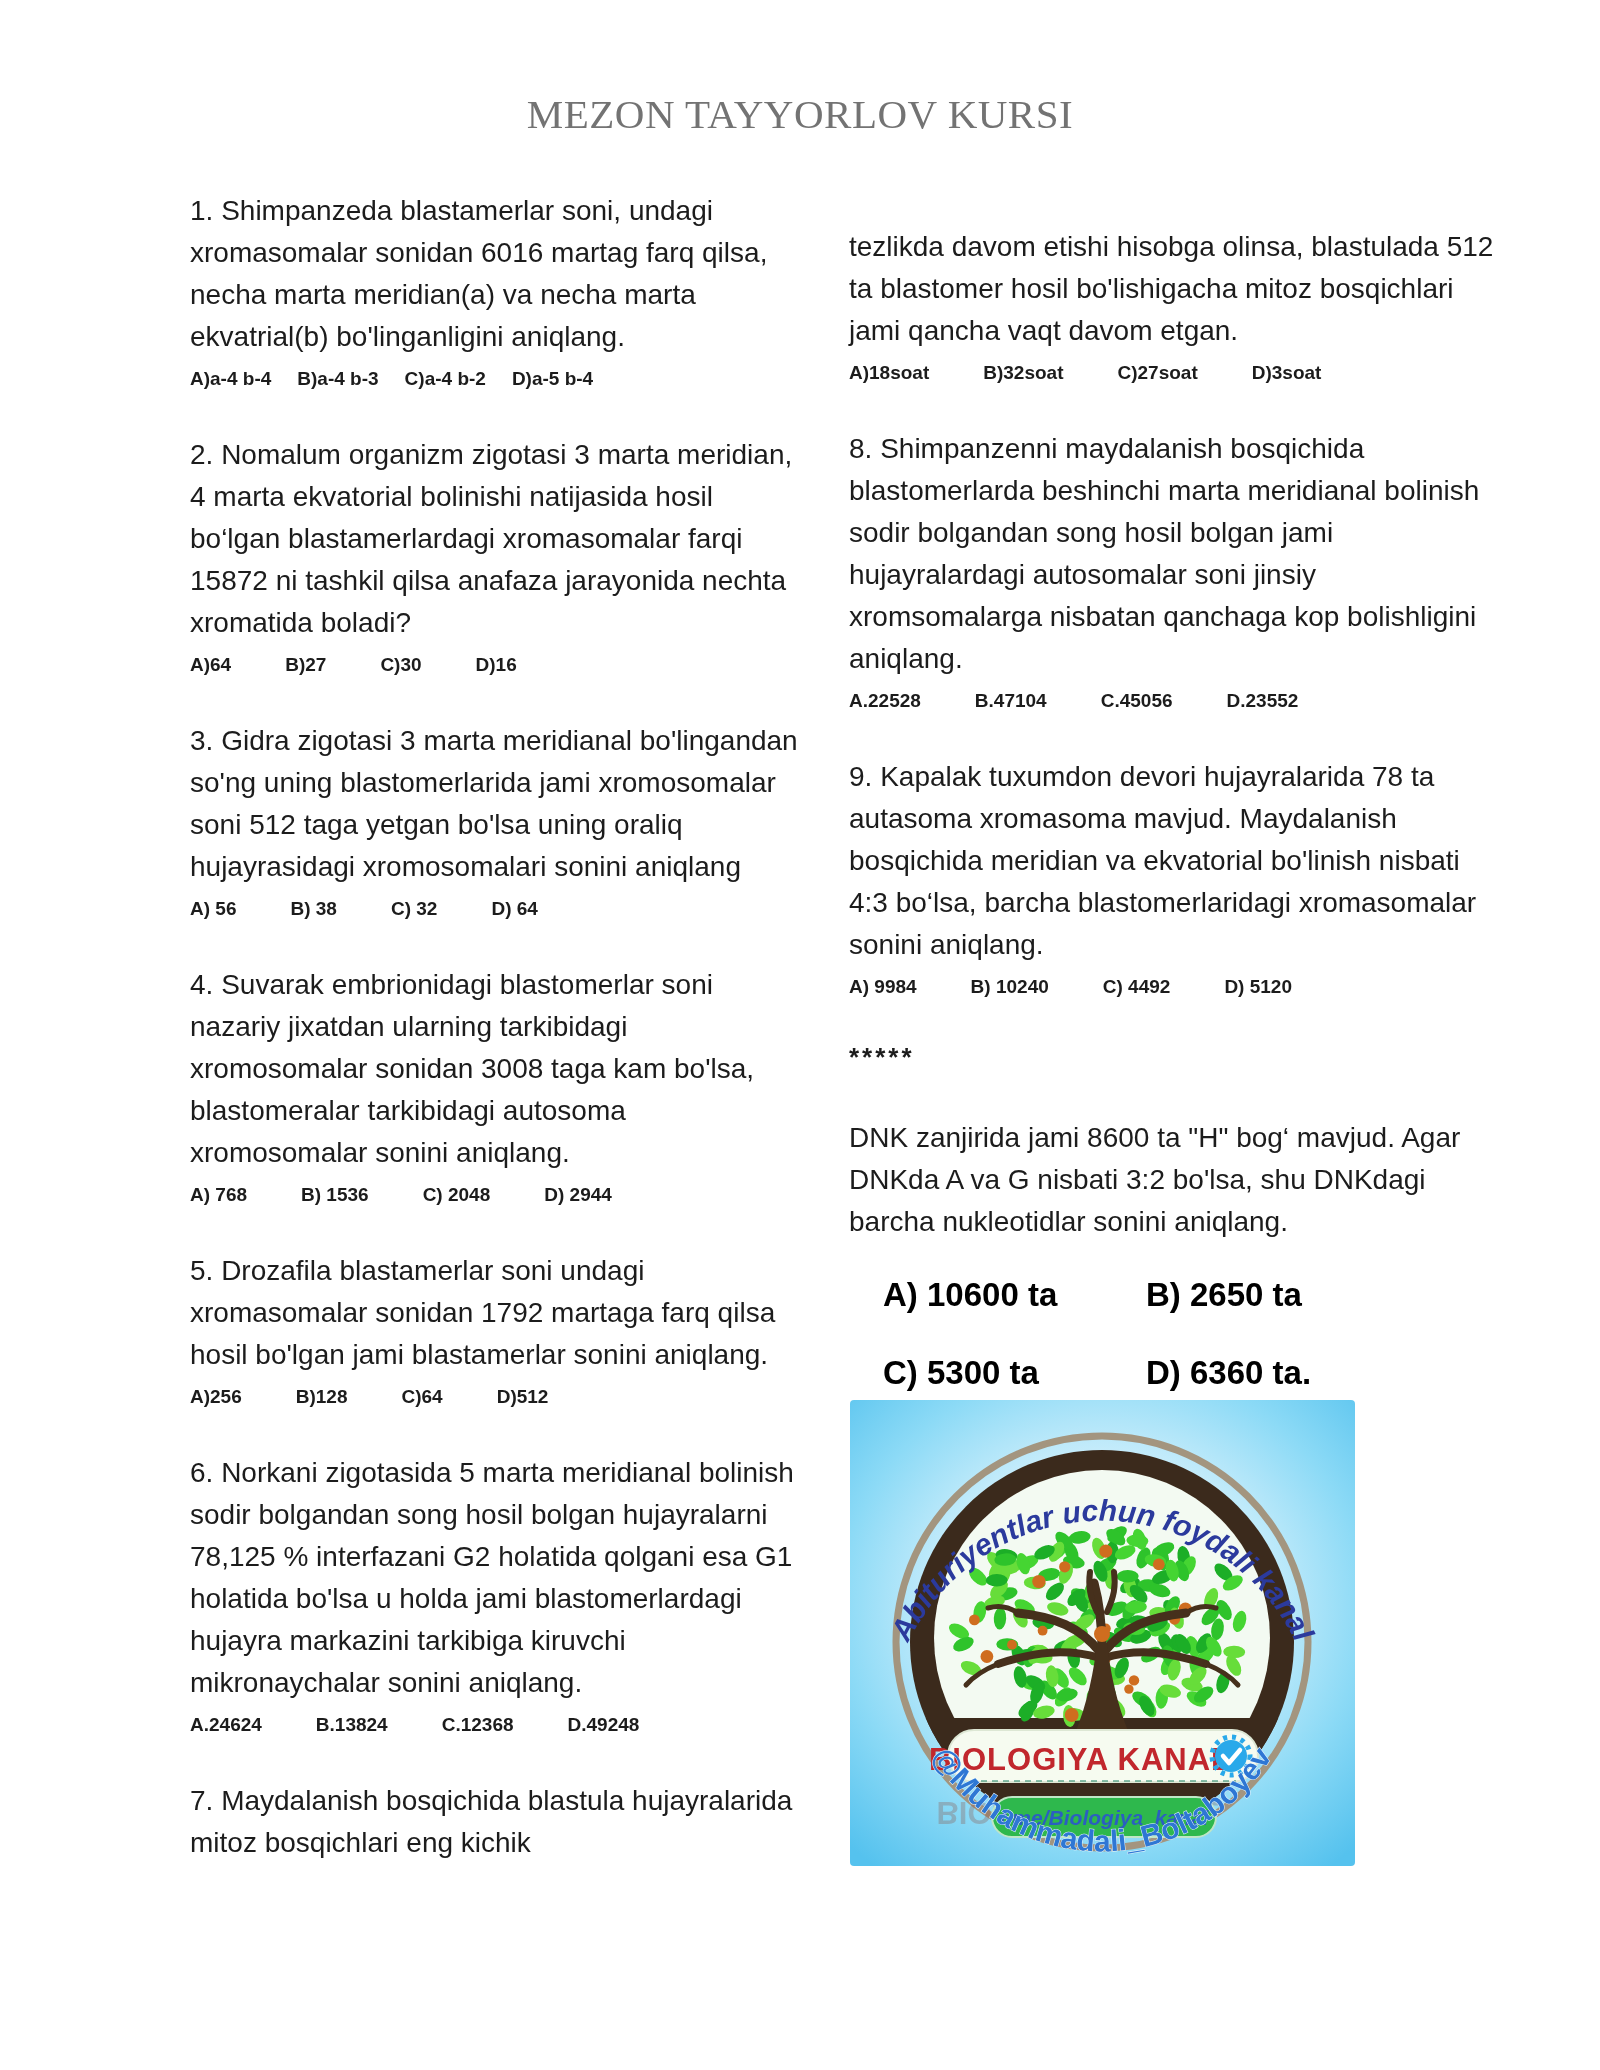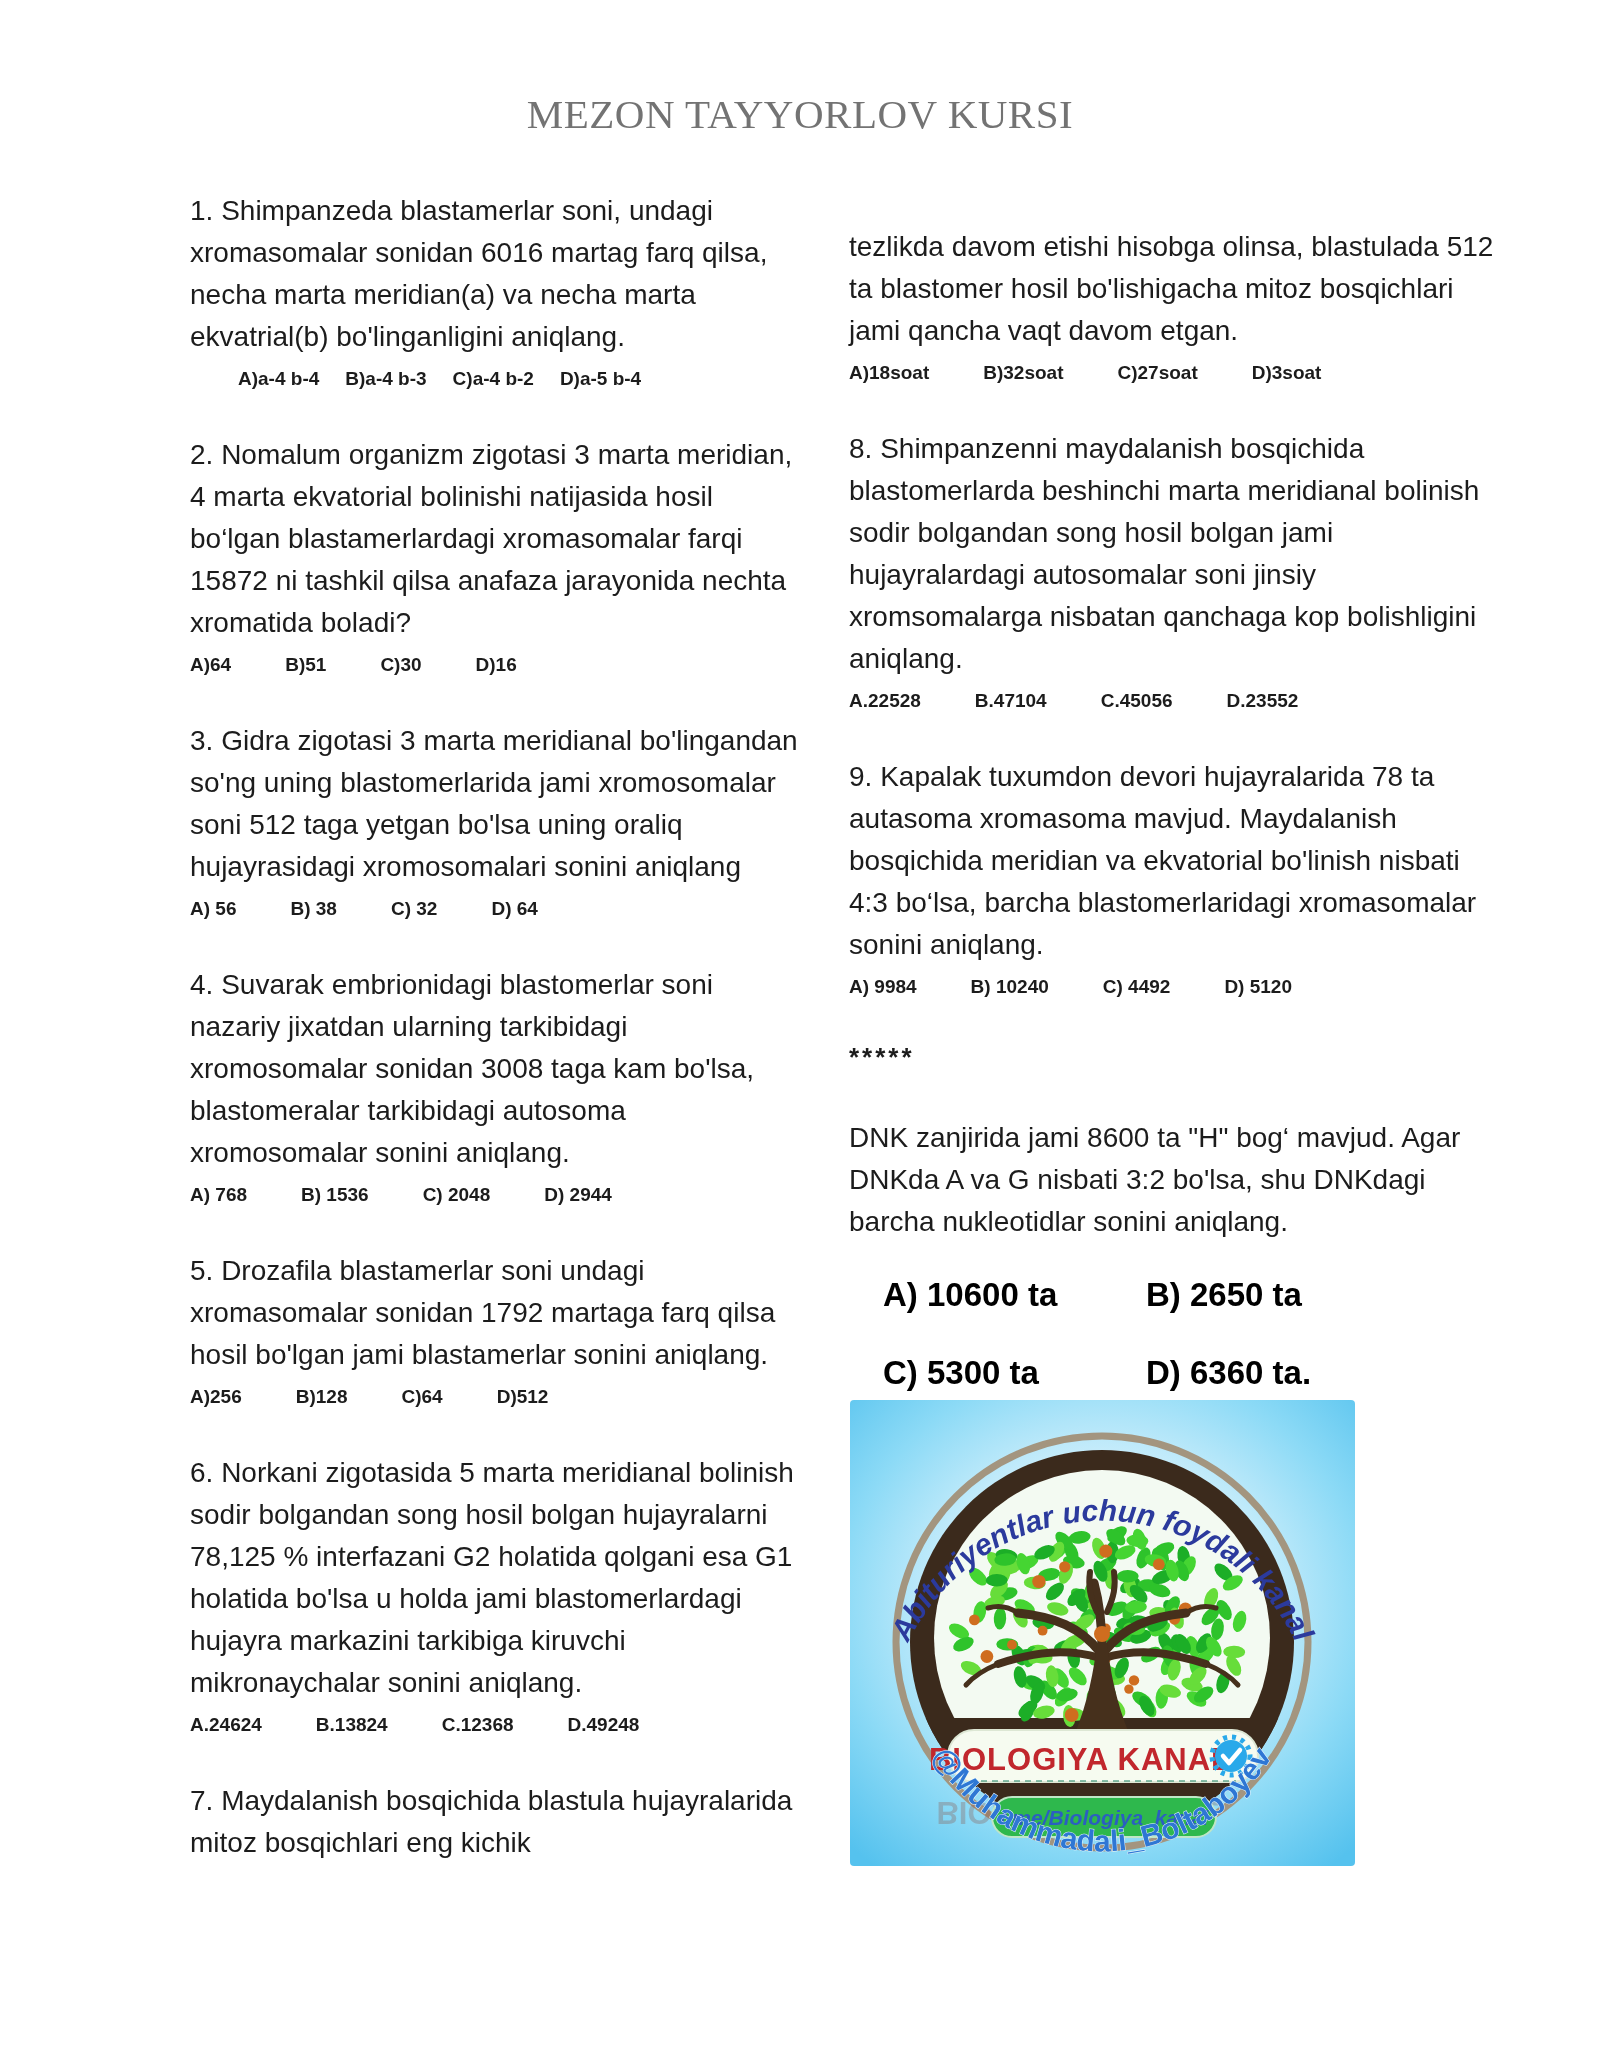--- a/index.html
+++ b/index.html
@@ -11,21 +11,21 @@
     position:absolute;top:90px;left:0;width:100%;text-align:center;
     font-family:"Liberation Serif",serif;font-size:41px;font-weight:500;
     color:#737373;letter-spacing:0.5px;
   }
   .col{position:absolute;top:190px;}
   .col.left{left:190px;width:615px;}
   .col.right{left:849px;width:650px;margin-top:36px;}
   .q{margin-bottom:34px;}
   .qt{margin:0;font-size:28px;line-height:42px;}
   .opts{display:flex;gap:54px;font-weight:bold;font-size:19px;line-height:42px;white-space:nowrap;}
-  .opts.tight{gap:26px;margin-left:48px;}
+  .opts.tight{gap:26px;}
   .stars{font-weight:bold;font-size:26px;letter-spacing:3px;margin:2px 0 44px;}
   .dnk-text{margin:0 0 30px;font-size:28px;line-height:42px;}
   .dnk-grid{
     display:grid;grid-template-columns:263px auto;row-gap:34px;
     margin-left:34px;font-weight:bold;font-size:33px;line-height:44px;color:#000;
   }
   .logo-box{position:absolute;left:849px;top:1400px;width:507px;height:466px;}
   .logo-box svg{display:block;width:100%;height:100%;}
 </style>
 </head>
@@ -40,21 +40,21 @@
       <span>A)a-4 b-4</span>
       <span>B)a-4 b-3</span>
       <span>C)a-4 b-2</span>
       <span>D)a-5 b-4</span>
     </div>
   </div>
   <div class="q">
     <p class="qt">2. Nomalum organizm zigotasi 3 marta meridian, 4 marta ekvatorial bolinishi natijasida hosil bo‘lgan blastamerlardagi xromasomalar farqi 15872 ni tashkil qilsa anafaza jarayonida nechta xromatida boladi?</p>
     <div class="opts">
       <span>A)64</span>
-      <span>B)51</span>
+      <span>B)27</span>
       <span>C)30</span>
       <span>D)16</span>
     </div>
   </div>
   <div class="q">
     <p class="qt">3. Gidra zigotasi 3 marta meridianal bo'lingandan so'ng uning blastomerlarida jami xromosomalar soni 512 taga yetgan bo'lsa uning oraliq hujayrasidagi xromosomalari sonini aniqlang</p>
     <div class="opts">
       <span>A) 56</span>
       <span>B) 38</span>
       <span>C) 32</span>

